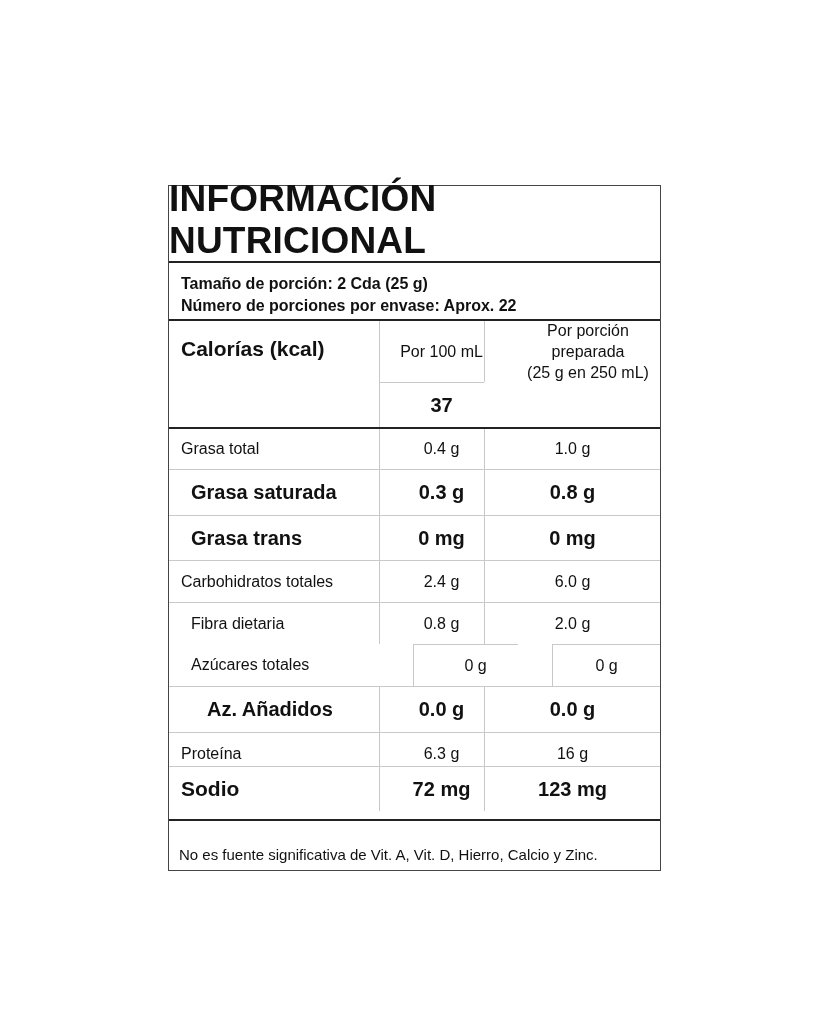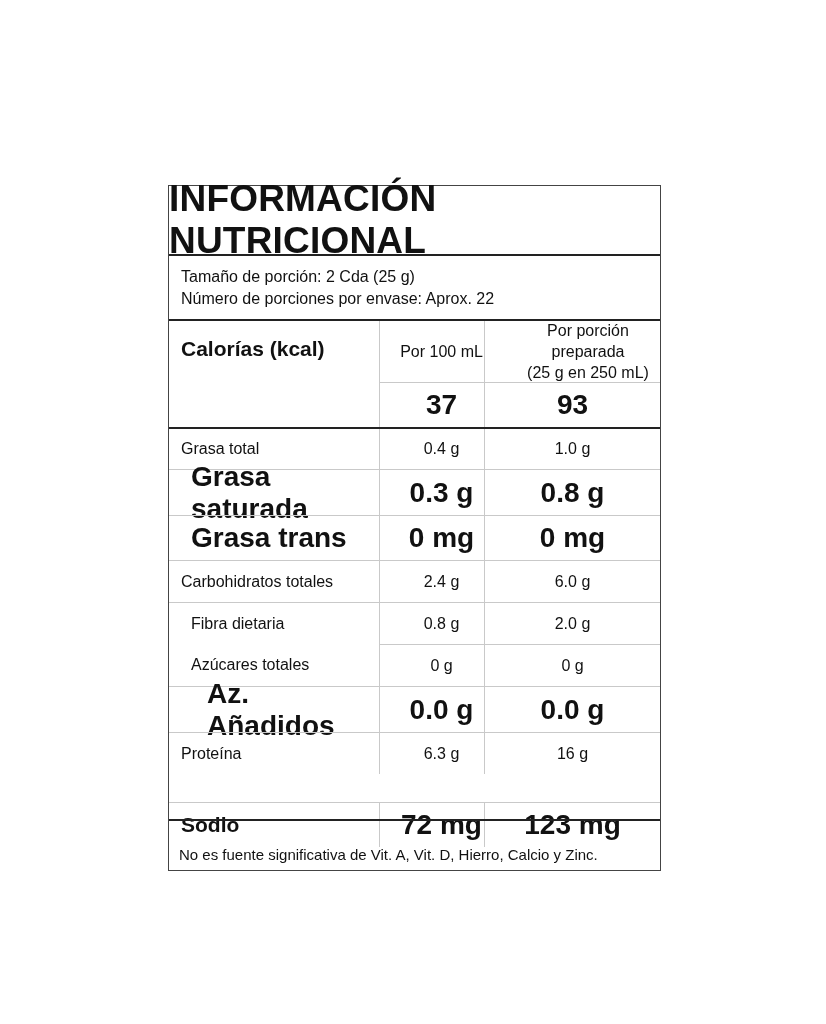--- a/index.html
+++ b/index.html
@@ -1,28 +1,28 @@
 <!DOCTYPE html>
 <html><head>
 <meta charset="utf-8">
 <style>
   html, body { margin:0; padding:0; background:#ffffff; }
   body { width:826px; height:1024px; position:relative; font-family:"Liberation Sans", sans-serif; color:#111; }
   .label { position:absolute; left:168px; top:185px; width:493px; height:686px; border:1px solid #444; box-sizing:border-box; }
   .sec { position:absolute; left:0; width:100%; box-sizing:border-box; }
   .thick { border-top:2px solid #222; }
   .title { top:0; height:68px; display:flex; align-items:center; justify-content:center; font-weight:bold; font-size:37px; letter-spacing:0.2px; }
-  .serving { top:68px; height:70px; padding:10px 0 0 12px; font-size:16px; line-height:22px; }
+  .serving { top:75px; height:70px; padding:10px 0 0 12px; font-size:16px; line-height:22px;font-weight:bold; }
   .row { position:absolute; left:0; width:100%; display:flex; box-sizing:border-box; }
   .row.thin { border-top:1px solid #c9c9c9; }
   .c1 { width:210px; box-sizing:border-box; display:flex; align-items:center; padding-left:12px; }
   .c2 { width:105px; box-sizing:border-box; border-left:1px solid #c9c9c9; display:flex; align-items:center; justify-content:center;padding-left:19px; }
   .c3 { flex:1; box-sizing:border-box; border-left:1px solid #c9c9c9; display:flex; align-items:center; justify-content:center; text-align:center; }
   .norm { font-size:16px; }
-  .big { font-size:28px; font-weight:bold; }
+  .big { font-size:20px; font-weight:bold; }
   .ind1 { padding-left:22px; }
   .ind2 { padding-left:38px; }
   .footer { top:633px; height:68px; display:flex; align-items:center; padding-left:10px; font-size:15px; }
 </style>
 </head>
 <body>
 
 <div class="label">
 
   <div class="sec title">INFORMACIÓN NUTRICIONAL</div>
@@ -36,21 +36,20 @@
     <div class="c1" style="align-items:flex-start;padding-top:16px;font-size:21px;font-weight:bold;">Calorías (kcal)</div>
     <div class="c2 norm">Por 100 mL</div>
     <div class="c3 norm" style="flex-direction:column;line-height:21px;padding-left:31px;">
       <span>Por porción preparada</span>
       <span>(25 g en 250 mL)</span>
     </div>
   </div>
   <div class="row" style="top:196px;height:45px;">
     <div class="c1"></div>
     <div class="c2 big" style="border-top:1px solid #c9c9c9;">37</div>
-    <div class="c3 big" style="border-top:1px solid #c9c9c9;">93</div>
   </div>
 
   <div class="row thick" style="top:241px;height:42px;">
     <div class="c1 norm">Grasa total</div>
     <div class="c2 norm">0.4 g</div>
     <div class="c3 norm">1.0 g</div>
   </div>
   <div class="row thin" style="top:283px;height:46px;">
     <div class="c1 big ind1">Grasa saturada</div>
     <div class="c2 big">0.3 g</div>
@@ -64,35 +63,35 @@
   <div class="row thin" style="top:374px;height:42px;">
     <div class="c1 norm">Carbohidratos totales</div>
     <div class="c2 norm">2.4 g</div>
     <div class="c3 norm">6.0 g</div>
   </div>
   <div class="row thin" style="top:416px;height:42px;">
     <div class="c1 norm ind1">Fibra dietaria</div>
     <div class="c2 norm">0.8 g</div>
     <div class="c3 norm">2.0 g</div>
   </div>
-  <div class="row" style="top:458px;height:42px;">
+  <div class="row" style="top:458px;height:42px;gap:34px;">
     <div class="c1 norm ind1">Azúcares totales</div>
     <div class="c2 norm" style="border-top:1px solid #c9c9c9;">0 g</div>
     <div class="c3 norm" style="border-top:1px solid #c9c9c9;">0 g</div>
   </div>
   <div class="row thin" style="top:500px;height:46px;">
     <div class="c1 big ind2">Az. Añadidos</div>
     <div class="c2 big">0.0 g</div>
     <div class="c3 big">0.0 g</div>
   </div>
   <div class="row thin" style="top:546px;height:42px;">
     <div class="c1 norm">Proteína</div>
     <div class="c2 norm">6.3 g</div>
     <div class="c3 norm">16 g</div>
   </div>
-  <div class="row thin" style="top:616px;height:45px;">
+  <div class="row thin" style="top:580px;height:45px;">
     <div class="c1 big" style="font-size:21px;">Sodio</div>
     <div class="c2 big">72 mg</div>
     <div class="c3 big">123 mg</div>
   </div>
 
   <div class="sec footer thick">No es fuente significativa de Vit. A, Vit. D, Hierro, Calcio y Zinc.</div>
 </div>
 
 </body></html>

